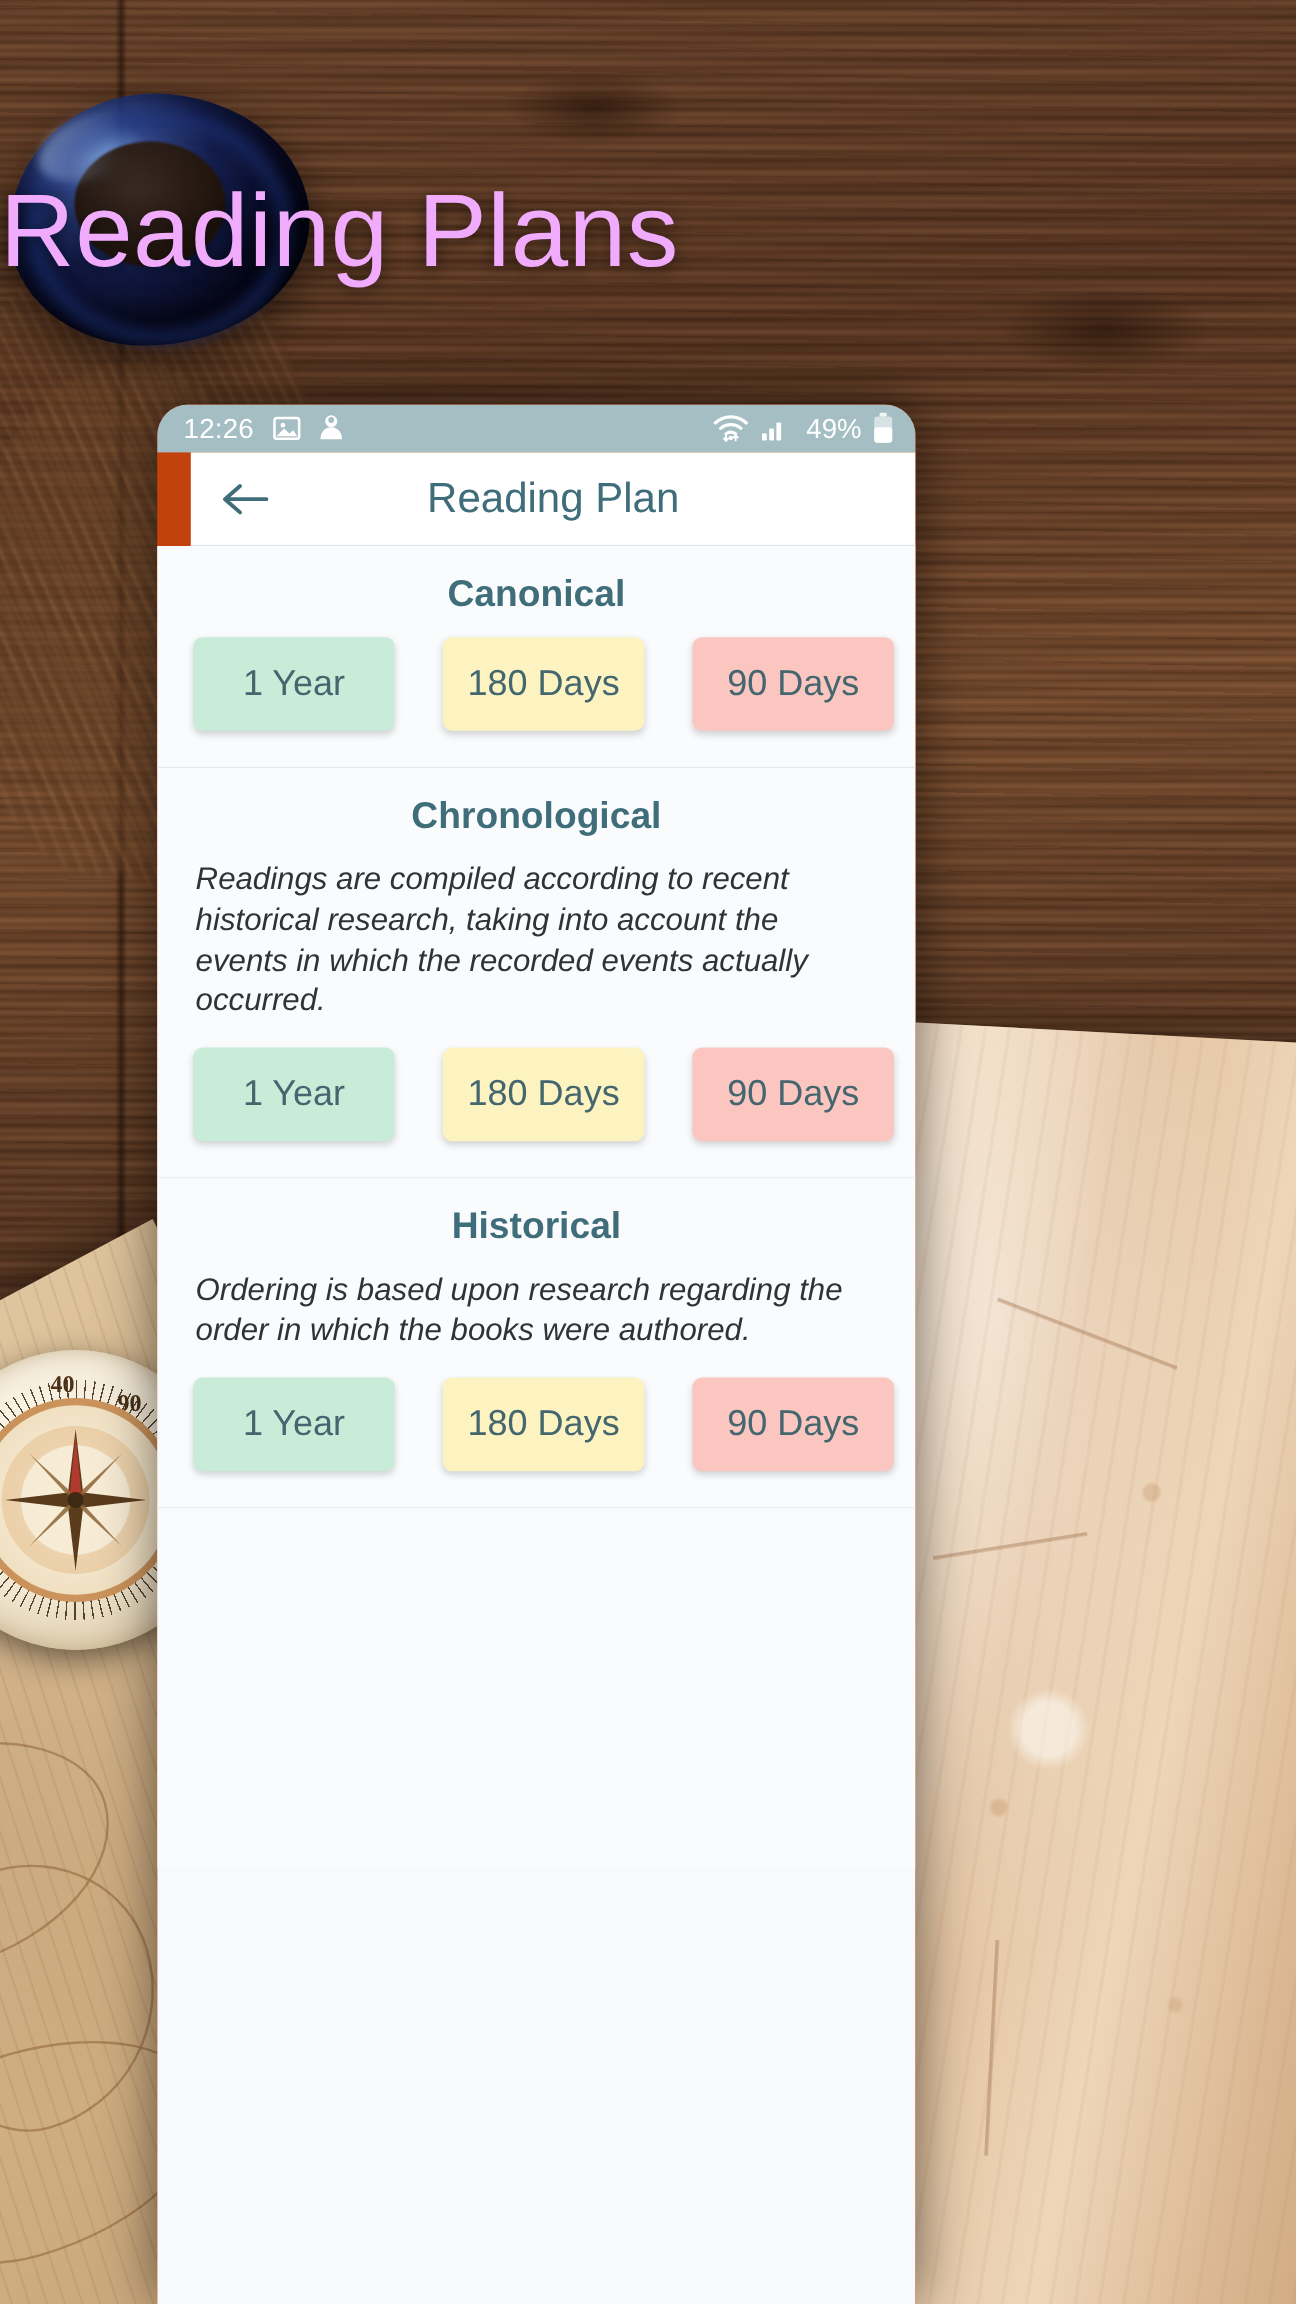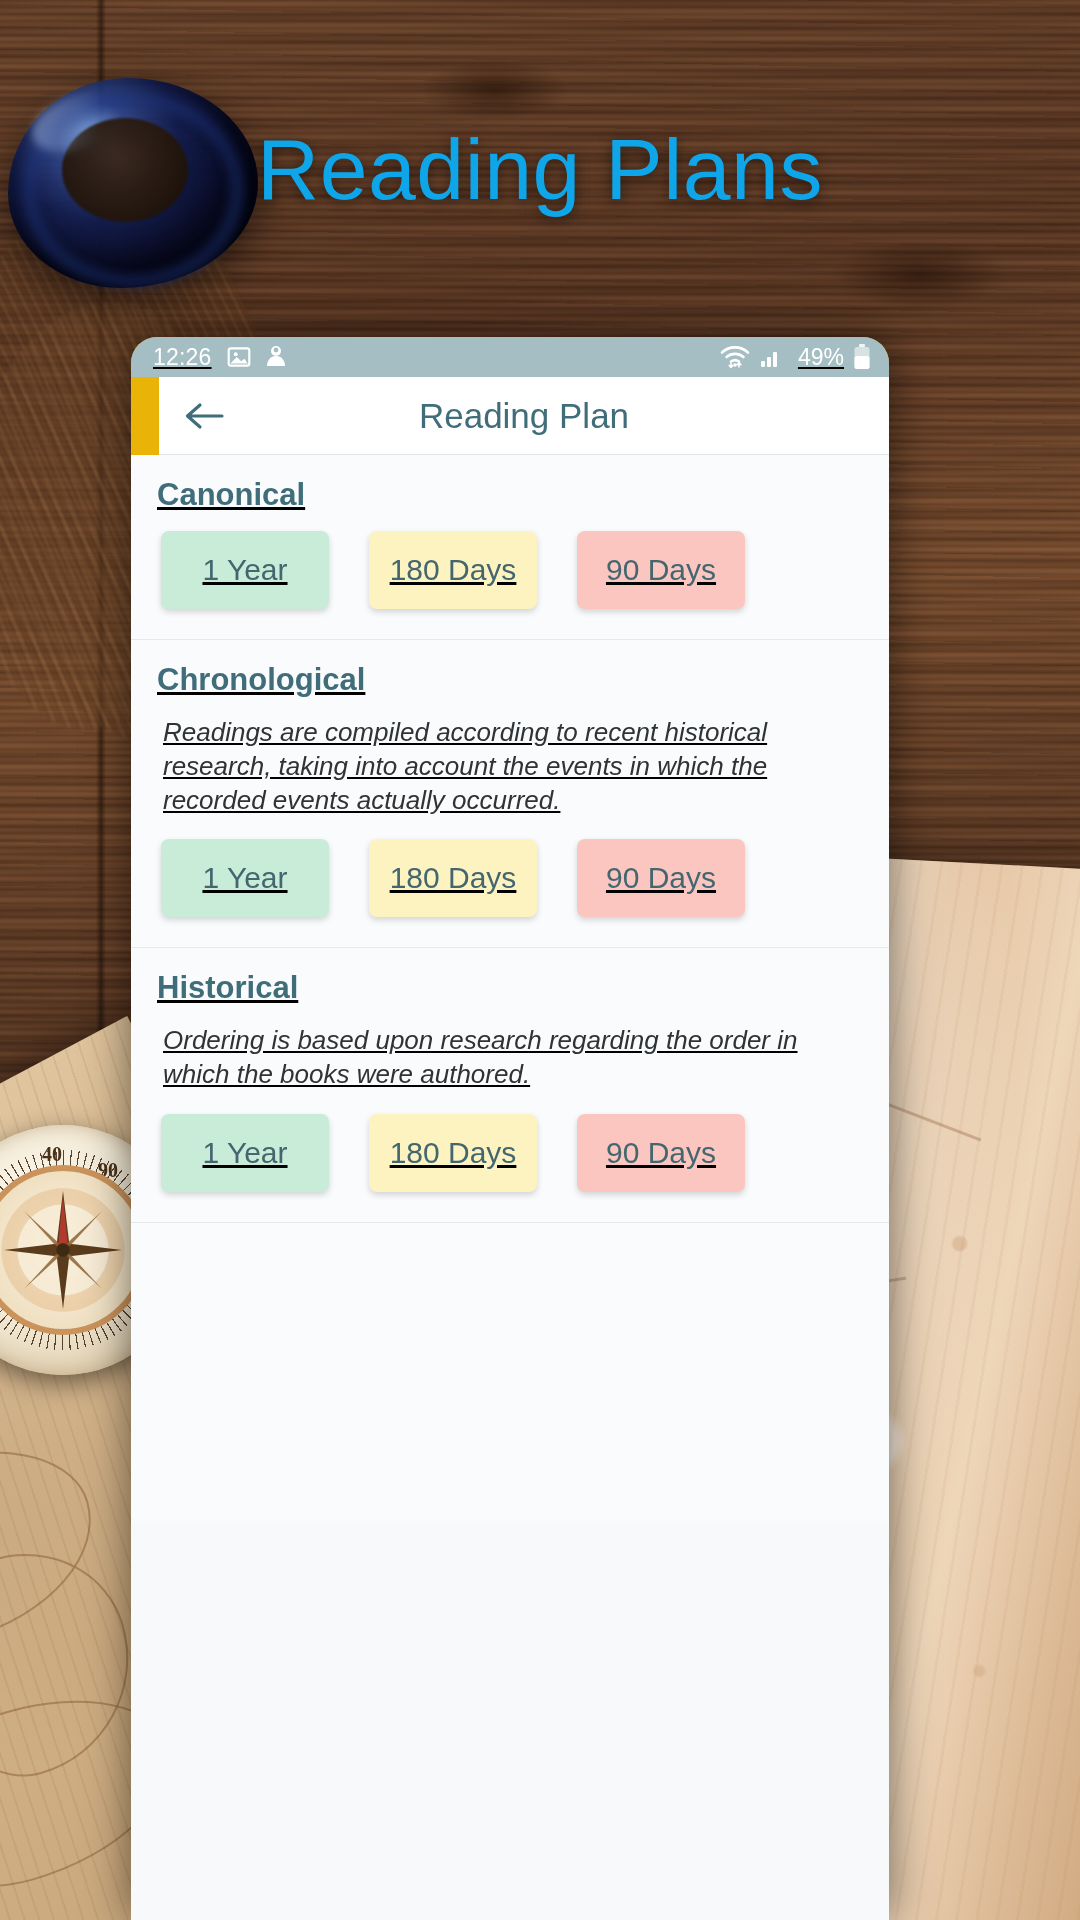--- a/index.html
+++ b/index.html
@@ -199,41 +199,39 @@
   }
   .scroll-crack{
     position:absolute;
     background: rgba(150,102,62,.38);
     filter: blur(.6px);
   }
 
   
   .headline {
     position: absolute;
-    left: 0; right: 0; top: 120px;
-    text-align: center;
-    color: #0ea5e9;
+    left: 0; right: 0; top: 144px;
+    color: #f0abfc;
     font-size: 86px;
     font-weight: 300;
     letter-spacing: .5px;
     text-shadow: 0 3px 14px rgba(0,0,0,.55);
     z-index: 6;
   }
 
   
   #phone {
     position: absolute;
     left: 131px; top: 337px;
-    width: 758px; height: 1583px;
-    background: #eab308;
+    width: 632px; height: 1583px;
+    background: #c2410c;
     border-radius: 26px 26px 0 0;
     overflow: hidden;
     box-shadow: 0 0 46px rgba(0,0,0,.55);
     z-index: 7;
-    text-decoration: underline;
   }
 
   
   .statusbar {
     height: 40px;
     background: #a5bec3;
     display: flex;
     align-items: center;
     padding: 0 18px 0 22px;
     color: #ffffff;
@@ -279,21 +277,21 @@
     background: #f7f9fa;
     height: calc(100% - 118px);
     overflow: hidden;
   }
   .plan-card {
     background: #f9fbfc;
     border-bottom: 1px solid #e4e9ec;
     padding: 22px 26px 30px 26px;
   }
   .plan-title {
-    text-align: left;
+    text-align: center;
     font-size: 31px;
     font-weight: 700;
     color: #3f6d7a;
     margin-bottom: 18px;
   }
   .plan-desc {
     font-size: 26px;
     font-style: italic;
     color: #2f3336;
     line-height: 1.30;

